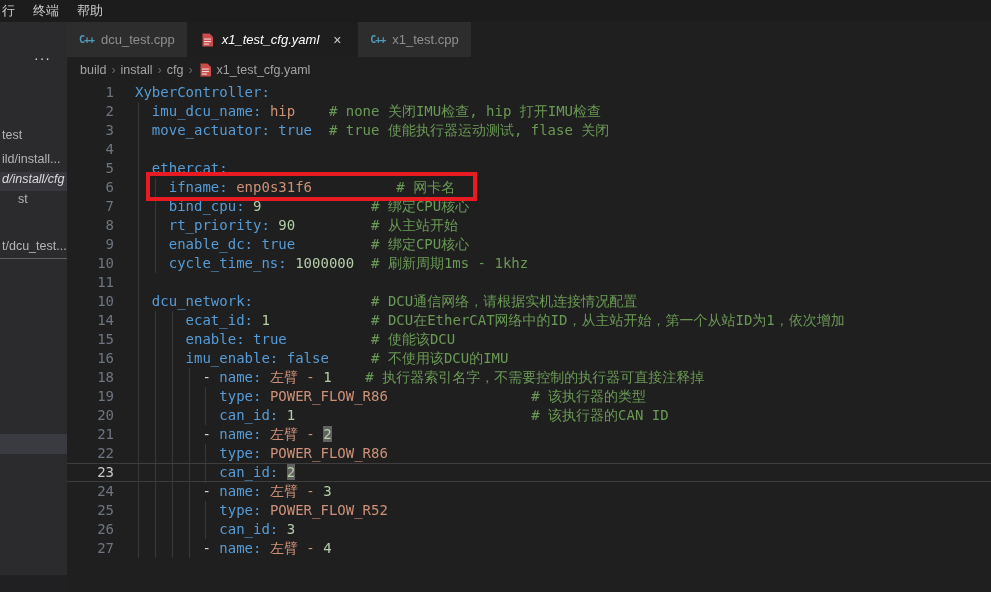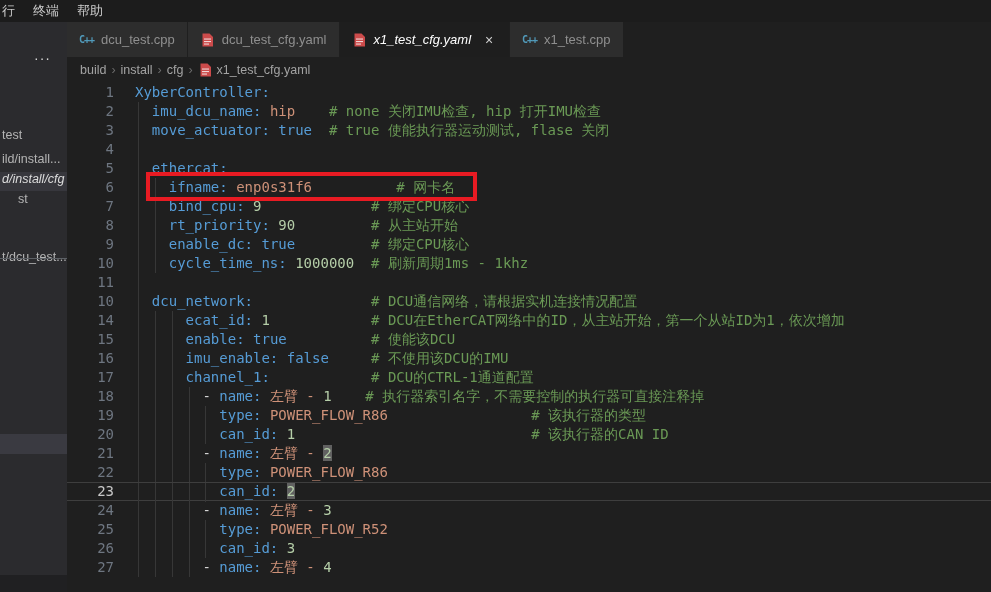--- a/index.html
+++ b/index.html
@@ -85,42 +85,31 @@
     </div>
 
   <div id="sidebar">
     <div id="sidebar-more">···</div>
     <div id="sidebar-items">
         <div class="side-item" style="top: 106px;">test</div>
         <div class="side-item" style="top: 130px;">ild/install...</div>
         <div class="side-row-hl" style="top: 150px;"></div>
         <div class="side-item" style="top: 150px; font-style: italic; color: rgb(220, 220, 220);">d/install/cfg</div>
         <div class="side-item" style="top: 170px; margin-left: 16px;">st</div>
-        <div class="side-item" style="top: 228px;">t/dcu_test...</div>
+        <div class="side-item" style="top: 217px;">t/dcu_test...</div>
       </div>
     <div id="sidebar-focus-border"></div>
     <div id="sidebar-hl-2"></div>
     <div id="sidebar-bottom"></div>
   </div>
 
   <div id="tabbar">
       <div class="tab">
         <span class="fic cpp">C++</span>
         <span class="tab-label">dcu_test.cpp</span>
-      </div>
-      <div class="tab">
-        <span class="fic">
-          <svg width="13" height="14" viewBox="0 0 13 14">
-            <path d="M1.5 0.5 h7 l3.5 3.5 v9.5 h-10.5 z" fill="#cc4b4b"></path>
-            <rect x="3" y="5.5" width="7" height="1.1" fill="#efd7d7"></rect>
-            <rect x="3" y="8" width="7" height="1.1" fill="#efd7d7"></rect>
-            <rect x="3" y="10.5" width="5" height="1.1" fill="#efd7d7"></rect>
-          </svg>
-        </span>
-        <span class="tab-label">dcu_test_cfg.yaml</span>
       </div>
       <div class="tab active">
         <span class="fic">
           <svg width="13" height="14" viewBox="0 0 13 14">
             <path d="M1.5 0.5 h7 l3.5 3.5 v9.5 h-10.5 z" fill="#cc4b4b"></path>
             <rect x="3" y="5.5" width="7" height="1.1" fill="#efd7d7"></rect>
             <rect x="3" y="8" width="7" height="1.1" fill="#efd7d7"></rect>
             <rect x="3" y="10.5" width="5" height="1.1" fill="#efd7d7"></rect>
           </svg>
         </span>
@@ -160,21 +149,20 @@
       <div class="cl"><span class="ln">6</span><span class="lc"><span class="ig" style="left: 3px;"></span><span class="ig" style="left: 19.9px;"></span><span class="tk-p">    </span><span class="tk-k">ifname:</span><span class="tk-p"> </span><span class="tk-s">enp0s31f6</span><span class="tk-p">          </span><span class="tk-c"># 网卡名</span></span></div>
       <div class="cl"><span class="ln">7</span><span class="lc"><span class="ig" style="left: 3px;"></span><span class="ig" style="left: 19.9px;"></span><span class="tk-p">    </span><span class="tk-k">bind_cpu:</span><span class="tk-p"> </span><span class="tk-n">9</span><span class="tk-p">             </span><span class="tk-c"># 绑定CPU核心</span></span></div>
       <div class="cl"><span class="ln">8</span><span class="lc"><span class="ig" style="left: 3px;"></span><span class="ig" style="left: 19.9px;"></span><span class="tk-p">    </span><span class="tk-k">rt_priority:</span><span class="tk-p"> </span><span class="tk-n">90</span><span class="tk-p">         </span><span class="tk-c"># 从主站开始</span></span></div>
       <div class="cl"><span class="ln">9</span><span class="lc"><span class="ig" style="left: 3px;"></span><span class="ig" style="left: 19.9px;"></span><span class="tk-p">    </span><span class="tk-k">enable_dc:</span><span class="tk-p"> </span><span class="tk-b">true</span><span class="tk-p">         </span><span class="tk-c"># 绑定CPU核心</span></span></div>
       <div class="cl"><span class="ln">10</span><span class="lc"><span class="ig" style="left: 3px;"></span><span class="ig" style="left: 19.9px;"></span><span class="tk-p">    </span><span class="tk-k">cycle_time_ns:</span><span class="tk-p"> </span><span class="tk-n">1000000</span><span class="tk-p">  </span><span class="tk-c"># 刷新周期1ms - 1khz</span></span></div>
       <div class="cl"><span class="ln">11</span><span class="lc"><span class="ig" style="left: 3px;"></span></span></div>
       <div class="cl"><span class="ln">10</span><span class="lc"><span class="ig" style="left: 3px;"></span><span class="tk-p">  </span><span class="tk-k">dcu_network:</span><span class="tk-p">              </span><span class="tk-c"># DCU通信网络，请根据实机连接情况配置</span></span></div>
       <div class="cl"><span class="ln">14</span><span class="lc"><span class="ig" style="left: 3px;"></span><span class="ig" style="left: 19.9px;"></span><span class="ig" style="left: 36.7px;"></span><span class="tk-p">      </span><span class="tk-k">ecat_id:</span><span class="tk-p"> </span><span class="tk-n">1</span><span class="tk-p">            </span><span class="tk-c"># DCU在EtherCAT网络中的ID，从主站开始，第一个从站ID为1，依次增加</span></span></div>
       <div class="cl"><span class="ln">15</span><span class="lc"><span class="ig" style="left: 3px;"></span><span class="ig" style="left: 19.9px;"></span><span class="ig" style="left: 36.7px;"></span><span class="tk-p">      </span><span class="tk-k">enable:</span><span class="tk-p"> </span><span class="tk-b">true</span><span class="tk-p">          </span><span class="tk-c"># 使能该DCU</span></span></div>
       <div class="cl"><span class="ln">16</span><span class="lc"><span class="ig" style="left: 3px;"></span><span class="ig" style="left: 19.9px;"></span><span class="ig" style="left: 36.7px;"></span><span class="tk-p">      </span><span class="tk-k">imu_enable:</span><span class="tk-p"> </span><span class="tk-b">false</span><span class="tk-p">     </span><span class="tk-c"># 不使用该DCU的IMU</span></span></div>
-      <div class="cl"><span class="ln">17</span><span class="lc"><span class="ig" style="left: 3px;"></span><span class="ig" style="left: 19.9px;"></span><span class="ig" style="left: 36.7px;"></span><span class="tk-p">      </span><span class="tk-k">channel_1:</span><span class="tk-p">            </span><span class="tk-c"># DCU的CTRL-1通道配置</span></span></div>
       <div class="cl"><span class="ln">18</span><span class="lc"><span class="ig" style="left: 3px;"></span><span class="ig" style="left: 19.9px;"></span><span class="ig" style="left: 36.7px;"></span><span class="ig" style="left: 53.6px;"></span><span class="tk-p">        - </span><span class="tk-k">name:</span><span class="tk-p"> </span><span class="tk-s">左臂 - </span><span class="tk-n">1</span><span class="tk-p">    </span><span class="tk-c"># 执行器索引名字，不需要控制的执行器可直接注释掉</span></span></div>
       <div class="cl"><span class="ln">19</span><span class="lc"><span class="ig" style="left: 3px;"></span><span class="ig" style="left: 19.9px;"></span><span class="ig" style="left: 36.7px;"></span><span class="ig" style="left: 53.6px;"></span><span class="ig" style="left: 70.4px;"></span><span class="tk-p">          </span><span class="tk-k">type:</span><span class="tk-p"> </span><span class="tk-s">POWER_FLOW_R86</span><span class="tk-p">                 </span><span class="tk-c"># 该执行器的类型</span></span></div>
       <div class="cl"><span class="ln">20</span><span class="lc"><span class="ig" style="left: 3px;"></span><span class="ig" style="left: 19.9px;"></span><span class="ig" style="left: 36.7px;"></span><span class="ig" style="left: 53.6px;"></span><span class="ig" style="left: 70.4px;"></span><span class="tk-p">          </span><span class="tk-k">can_id:</span><span class="tk-p"> </span><span class="tk-n">1</span><span class="tk-p">                            </span><span class="tk-c"># 该执行器的CAN ID</span></span></div>
       <div class="cl"><span class="ln">21</span><span class="lc"><span class="ig" style="left: 3px;"></span><span class="ig" style="left: 19.9px;"></span><span class="ig" style="left: 36.7px;"></span><span class="ig" style="left: 53.6px;"></span><span class="tk-p">        - </span><span class="tk-k">name:</span><span class="tk-p"> </span><span class="tk-s">左臂 - </span><span class="tk-nh">2</span></span></div>
       <div class="cl"><span class="ln">22</span><span class="lc"><span class="ig" style="left: 3px;"></span><span class="ig" style="left: 19.9px;"></span><span class="ig" style="left: 36.7px;"></span><span class="ig" style="left: 53.6px;"></span><span class="ig" style="left: 70.4px;"></span><span class="tk-p">          </span><span class="tk-k">type:</span><span class="tk-p"> </span><span class="tk-s">POWER_FLOW_R86</span></span></div>
       <div class="cl cur"><span class="ln">23</span><span class="lc"><span class="ig" style="left: 3px;"></span><span class="ig" style="left: 19.9px;"></span><span class="ig" style="left: 36.7px;"></span><span class="ig" style="left: 53.6px;"></span><span class="ig" style="left: 70.4px;"></span><span class="tk-p">          </span><span class="tk-k">can_id:</span><span class="tk-p"> </span><span class="tk-nh">2</span></span></div>
       <div class="cl"><span class="ln">24</span><span class="lc"><span class="ig" style="left: 3px;"></span><span class="ig" style="left: 19.9px;"></span><span class="ig" style="left: 36.7px;"></span><span class="ig" style="left: 53.6px;"></span><span class="tk-p">        - </span><span class="tk-k">name:</span><span class="tk-p"> </span><span class="tk-s">左臂 - </span><span class="tk-n">3</span></span></div>
       <div class="cl"><span class="ln">25</span><span class="lc"><span class="ig" style="left: 3px;"></span><span class="ig" style="left: 19.9px;"></span><span class="ig" style="left: 36.7px;"></span><span class="ig" style="left: 53.6px;"></span><span class="ig" style="left: 70.4px;"></span><span class="tk-p">          </span><span class="tk-k">type:</span><span class="tk-p"> </span><span class="tk-s">POWER_FLOW_R52</span></span></div>
       <div class="cl"><span class="ln">26</span><span class="lc"><span class="ig" style="left: 3px;"></span><span class="ig" style="left: 19.9px;"></span><span class="ig" style="left: 36.7px;"></span><span class="ig" style="left: 53.6px;"></span><span class="ig" style="left: 70.4px;"></span><span class="tk-p">          </span><span class="tk-k">can_id:</span><span class="tk-p"> </span><span class="tk-n">3</span></span></div>
       <div class="cl"><span class="ln">27</span><span class="lc"><span class="ig" style="left: 3px;"></span><span class="ig" style="left: 19.9px;"></span><span class="ig" style="left: 36.7px;"></span><span class="ig" style="left: 53.6px;"></span><span class="tk-p">        - </span><span class="tk-k">name:</span><span class="tk-p"> </span><span class="tk-s">左臂 - </span><span class="tk-n">4</span></span></div>

